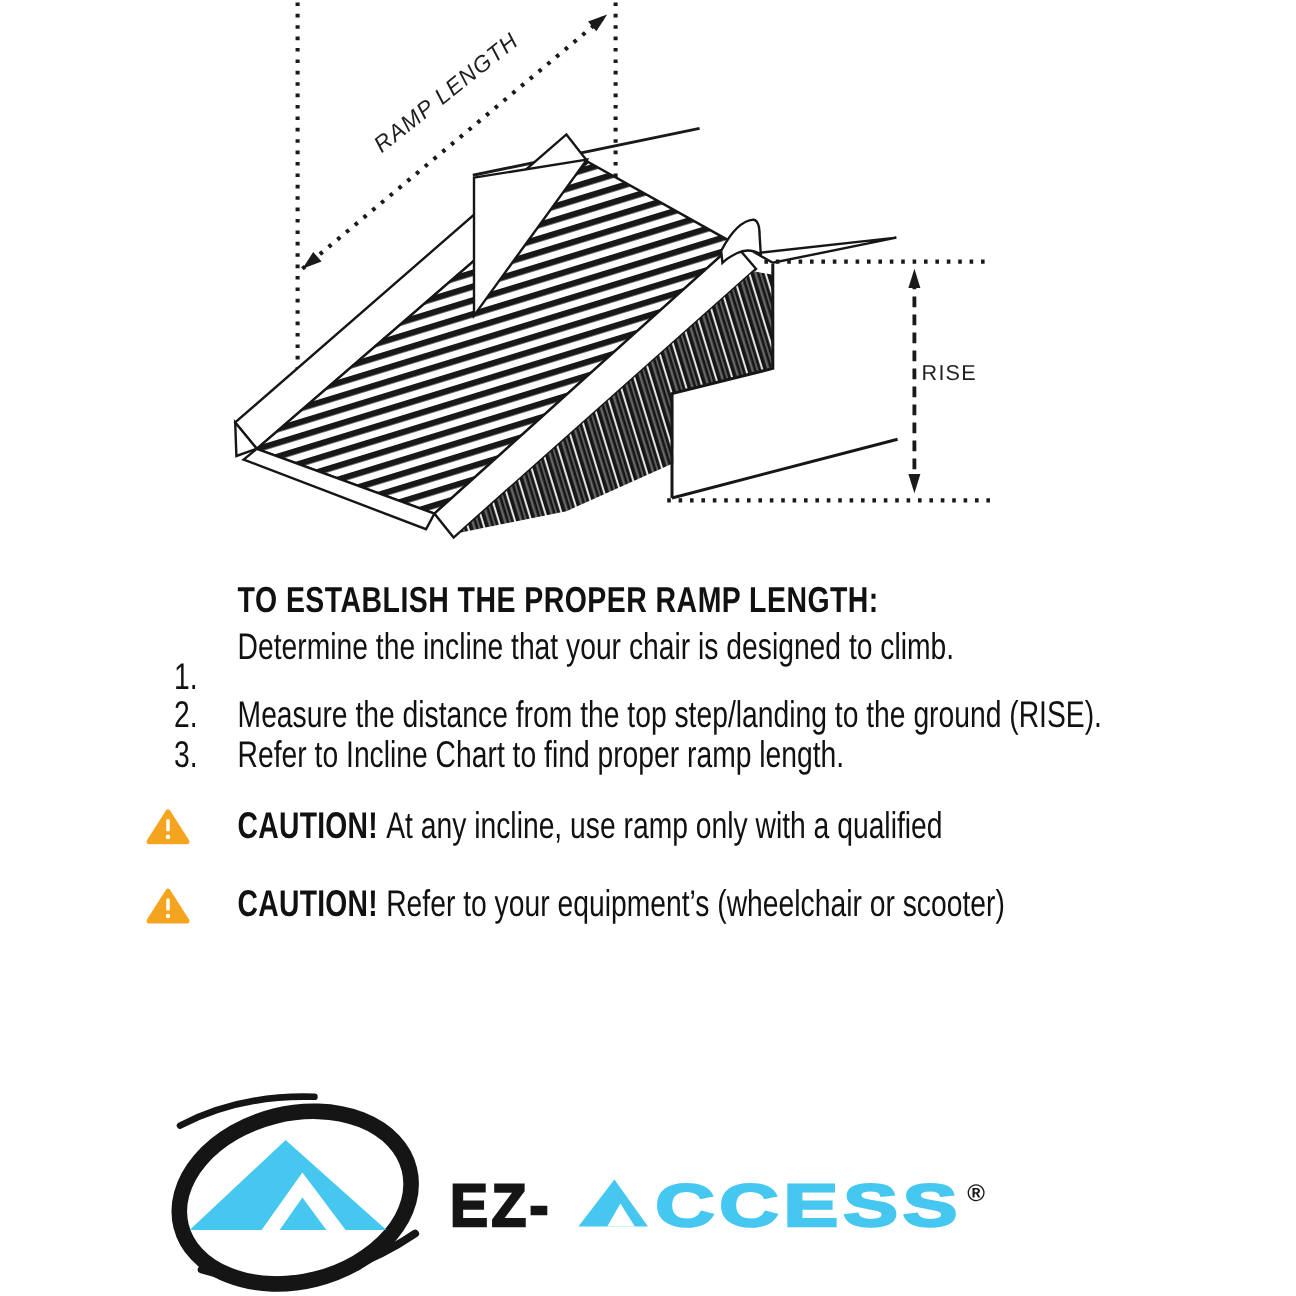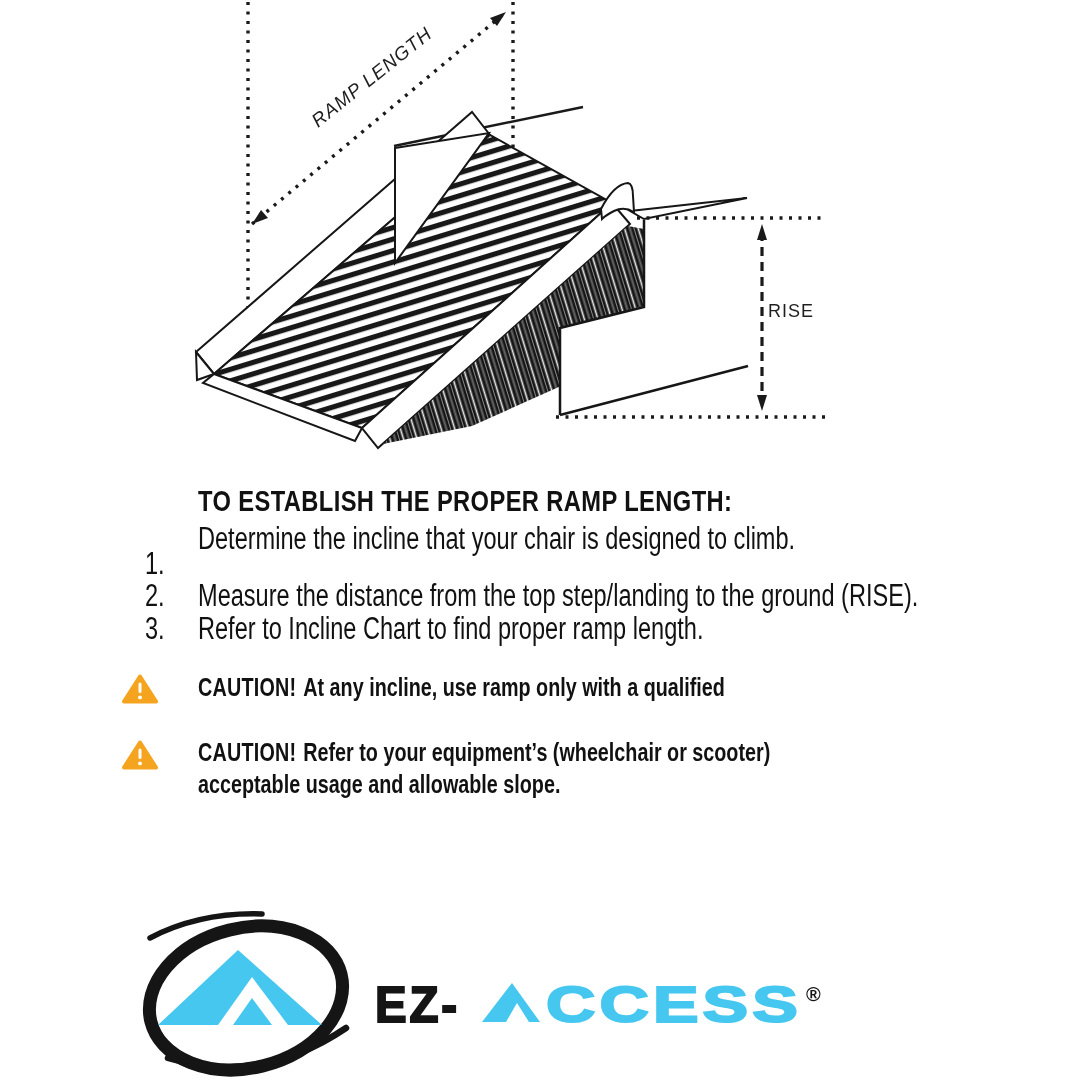--- a/index.html
+++ b/index.html
@@ -5,21 +5,21 @@
   html,body{margin:0;padding:0;background:#ffffff;}
   body{width:1080px;height:1080px;position:relative;overflow:hidden;
        font-family:"Liberation Sans","DejaVu Sans",sans-serif;color:#111;}
   .abs{position:absolute;}
   
   .scx{display:inline-block;transform:scaleX(0.76);transform-origin:0 0;white-space:nowrap;}
   .scxT{display:inline-block;transform:scaleX(0.79);transform-origin:0 0;white-space:nowrap;}
   #title{left:198px;top:484px;font-size:30px;font-weight:bold;letter-spacing:0.5px;text-align:right;}
   .stepnum{position:absolute;left:145px;font-size:31px;}
   .steptxt{position:absolute;left:198px;font-size:31px;}
-  .caution-block{position:absolute;left:198px;font-size:26px;font-weight:bold;}
+  .caution-block{position:absolute;left:198px;font-size:31px;}
   .cline{height:31.5px;line-height:31px;}
   .cline b{margin-right:9px;letter-spacing:0.3px;}
   .wicon{position:absolute;left:122px;width:36px;height:30px;}
   svg text{font-family:"Liberation Sans","DejaVu Sans",sans-serif;}
 </style>
 </head>
 <body>
 
 <svg class="abs" style="left:0;top:0" width="1080" height="460" viewBox="0 0 1080 460">
   <defs>
@@ -108,21 +108,20 @@
   <div class="cline"><span class="scx"><b>CAUTION!</b><span>At any incline, use ramp only with a qualified</span></span></div>
 </div>
 
 <svg class="abs wicon" style="top:740px" viewBox="0 0 36 30">
   <path d="M18,2.5 L34,27.5 L2,27.5 Z" fill="#F5A41F" stroke="#F5A41F" stroke-width="4" stroke-linejoin="round"></path>
   <rect x="16.5" y="8.5" width="3" height="10.5" rx="1.5" fill="#ffffff"></rect>
   <circle cx="18" cy="23.4" r="1.9" fill="#ffffff"></circle>
 </svg>
 <div class="caution-block" style="top:737px">
   <div class="cline"><span class="scx"><b>CAUTION!</b><span>Refer to your equipment’s (wheelchair or scooter)</span></span></div>
-  <div class="cline"><span class="scx">acceptable usage and allowable slope.</span></div>
 </div>
 
 <svg class="abs" style="left:0;top:900px" width="1080" height="180" viewBox="0 0 1080 180">
   <g>
     <ellipse cx="246" cy="98" rx="98" ry="70" transform="rotate(-14 246 98)" fill="none" stroke="#151515" stroke-width="13"></ellipse>
     <path d="M168,158 Q260,186 346,128" fill="none" stroke="#151515" stroke-width="6.5" stroke-linecap="round"></path>
     <path d="M150,38 Q200,12 262,14" fill="none" stroke="#151515" stroke-width="5.5" stroke-linecap="round"></path>
     <path d="M238,50 L322,125 L158,125 Z" fill="#45C7F0"></path>
     <path d="M218,125 L252,77 L288,125 Z" fill="#ffffff"></path>
     <path d="M252,98 L272,125 L233,125 Z" fill="#45C7F0"></path>

